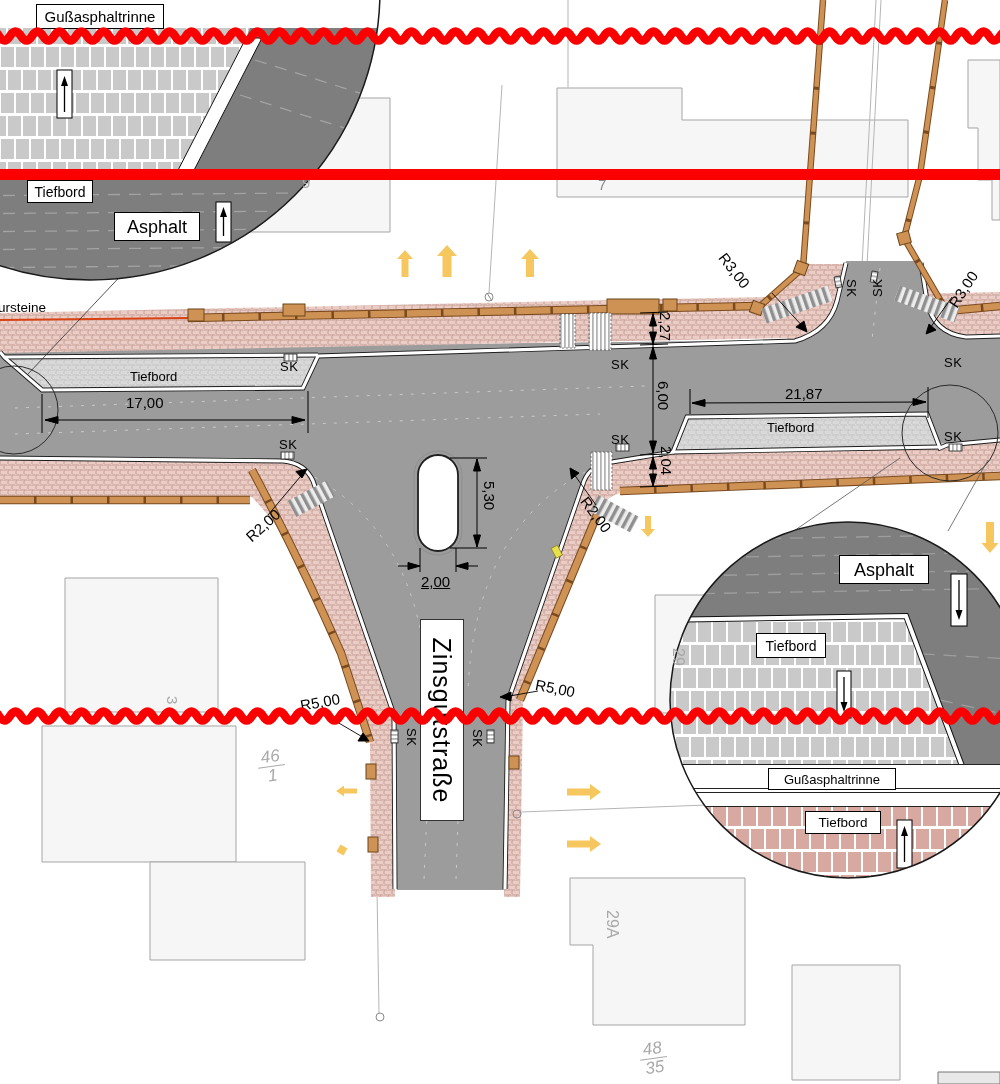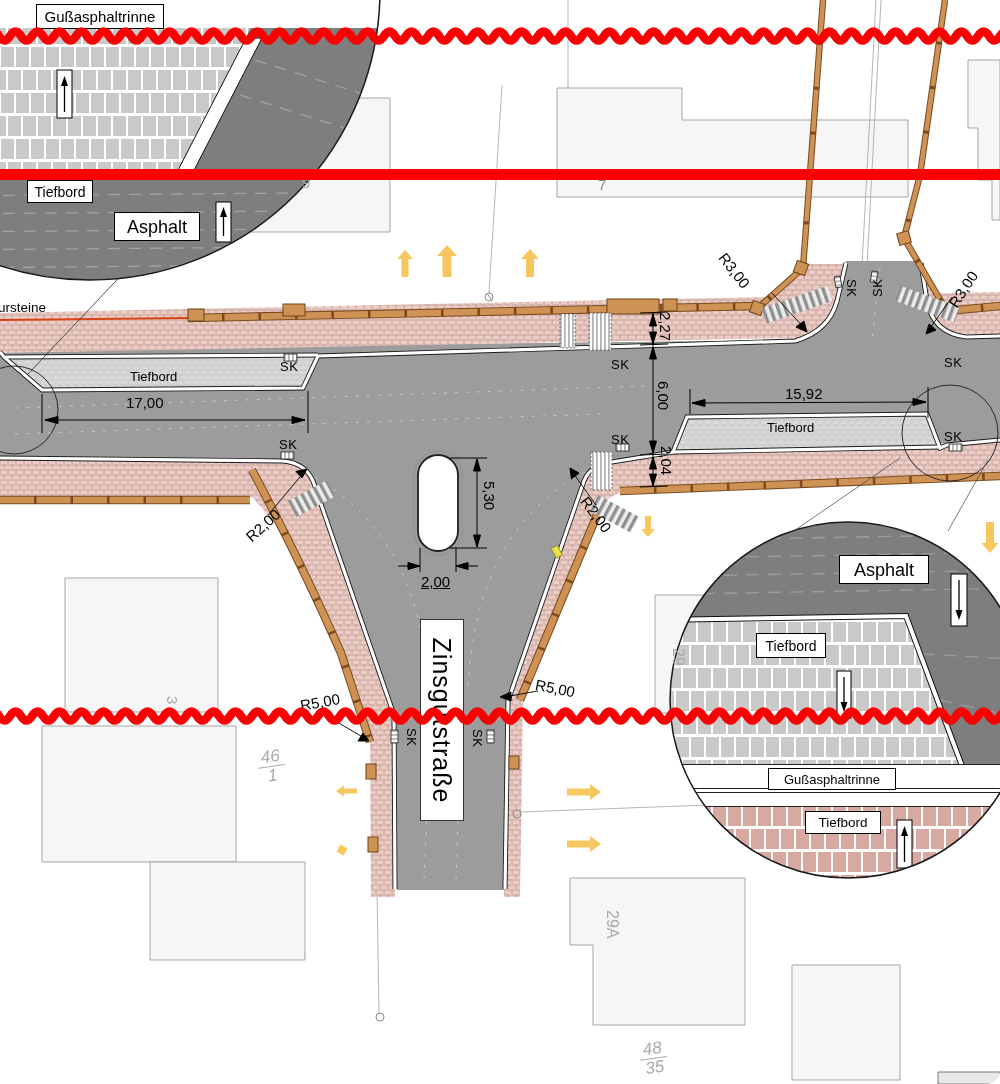--- a/index.html
+++ b/index.html
@@ -1,17 +1,17 @@
 <!DOCTYPE html>
 <html><head>
 <meta charset="utf-8">
 <style>
   html,body{margin:0;padding:0;background:#fff;}
   #stage{position:relative;width:1000px;height:1084px;overflow:hidden;background:#fff;
-         font-family:"Liberation Sans",sans-serif;border-radius:14px;}
+         font-family:"Liberation Sans",sans-serif;}
   #plan-svg,#red-svg{position:absolute;left:0;top:0;}
   #plan-svg{z-index:1;}
   #labels{position:absolute;left:0;top:0;width:1000px;height:1084px;z-index:2;pointer-events:none;}
   #red-svg{z-index:3;pointer-events:none;}
   .lbl{position:absolute;color:#000;white-space:nowrap;line-height:1;}
   .box{background:#fff;border:1px solid #000;display:flex;align-items:center;justify-content:center;}
   .rot90{transform:rotate(90deg);transform-origin:left top;}
   .rotm90{transform:rotate(-90deg);transform-origin:left top;}
   .sk{font-size:13px;letter-spacing:.5px;}
   .dim{font-size:15px;}
@@ -381,21 +381,21 @@
     <span>Tiefbord</span>
       </div>
   <div class="lbl box" style="left:114px;top:212px;width:84px;height:27px;font-size:18px;">
     <span>Asphalt</span>
       </div>
   <div class="lbl" style="left:-2px;top:301px;font-size:13.5px;">ursteine</div>
 
   <div class="lbl" style="left:130px;top:370px;font-size:13px;">Tiefbord</div>
   <div class="lbl dim" style="left:126px;top:395px;">17,00</div>
   <div class="lbl" style="left:767px;top:421px;font-size:13px;">Tiefbord</div>
-  <div class="lbl dim" style="left:785px;top:386px;">15,92</div>
+  <div class="lbl dim" style="left:785px;top:386px;">21,87</div>
 
   <div class="lbl sk" style="left:280px;top:360px;">SK</div>
   <div class="lbl sk" style="left:279px;top:438px;">SK</div>
   <div class="lbl sk" style="left:611px;top:358px;">SK</div>
   <div class="lbl sk" style="left:611px;top:433px;">SK</div>
   <div class="lbl sk" style="left:944px;top:356px;">SK</div>
   <div class="lbl sk" style="left:944px;top:430px;">SK</div>
   <div class="lbl sk rot90" style="left:858px;top:279px;">SK</div>
   <div class="lbl sk rotm90" style="left:871px;top:297px;">SK</div>
   <div class="lbl sk rot90" style="left:418px;top:728px;">SK</div>

